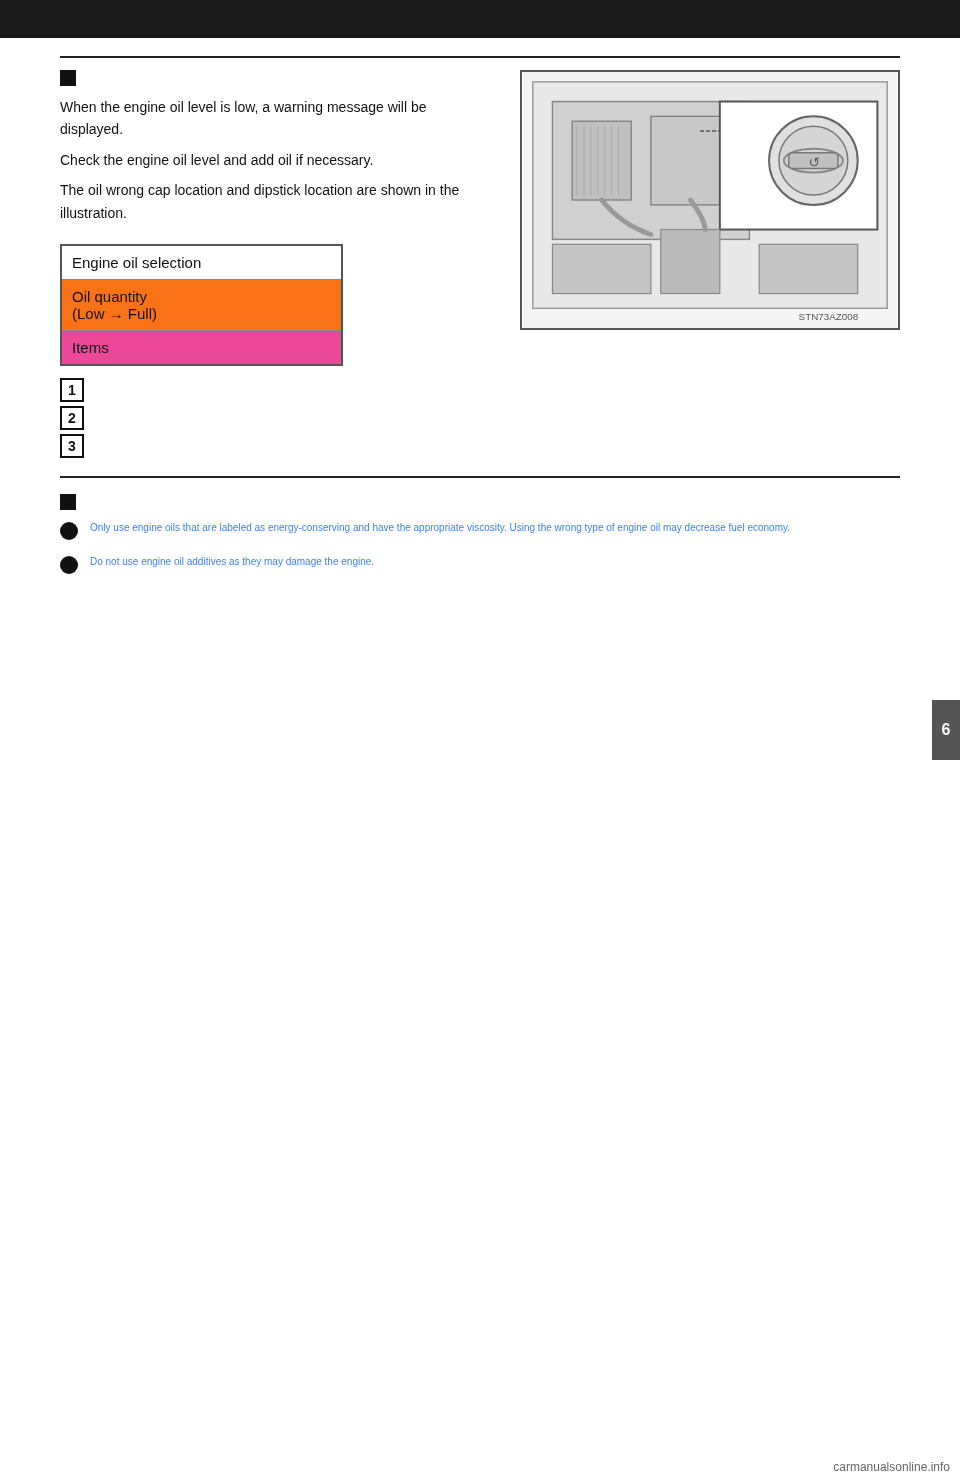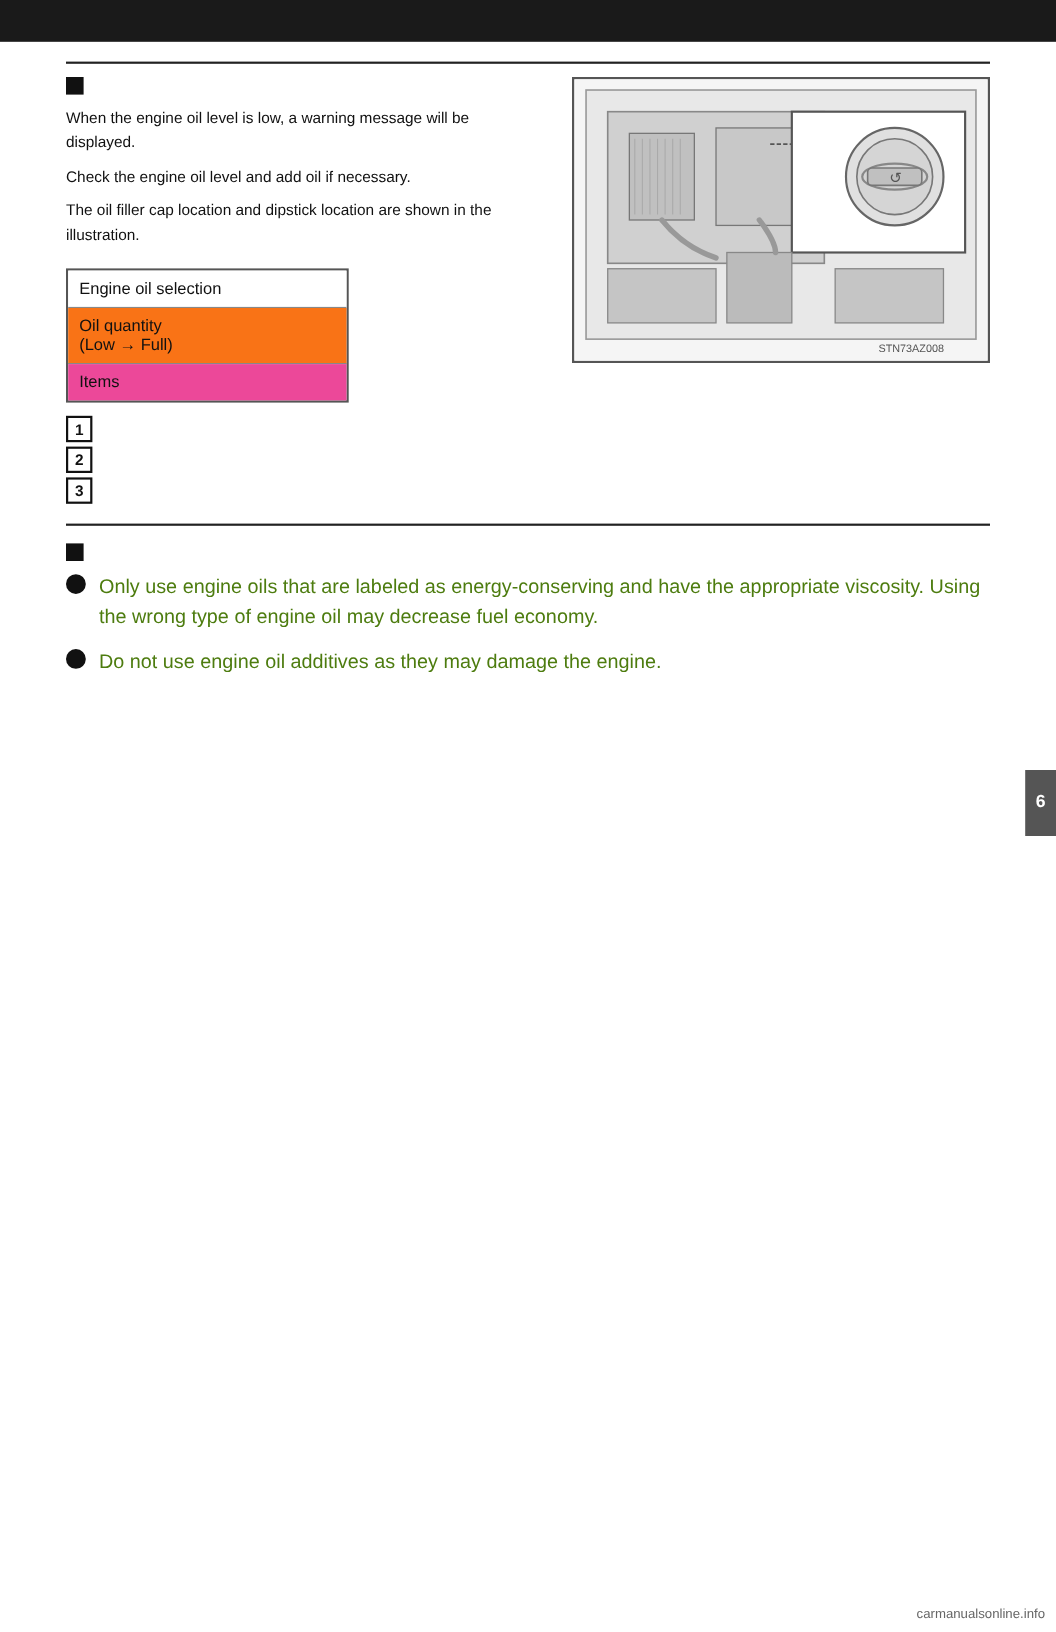--- a/index.html
+++ b/index.html
@@ -79,21 +79,21 @@
 
     
     .illustration-box svg {
       width: 100%;
       height: 100%;
     }
 
     
     .info-table {
       border: 2px solid #555;
-      width: 257px;
+      width: 283px;
       margin-top: 20px;
     }
 
     .info-table-row {
       padding: 8px 10px;
       border-bottom: 1px solid #888;
       font-size: 15px;
       color: #111;
       background: #f97316;
     }
@@ -149,23 +149,23 @@
       width: 18px;
       height: 18px;
       border-radius: 50%;
       background: #111;
       flex-shrink: 0;
       margin-top: 2px;
     }
 
     .bullet-text {
       flex: 1;
-      font-size: 18px;
+      font-size: 10px;
       line-height: 1.5;
-      color: #4d7c0f;
+      color: #3b82f6;
     }
 
     
     .right-sidebar-tab {
       position: absolute;
       right: 0;
       top: 700px;
       width: 28px;
       height: 60px;
       background: #555;
@@ -214,21 +214,21 @@
         <span class="black-square"></span>
       </div>
 
       <div class="text-block">
         When the engine oil level is low, a warning message will be displayed.
       </div>
       <div class="text-block">
         Check the engine oil level and add oil if necessary.
       </div>
       <div class="text-block">
-        The oil filler cap location and dipstick location are shown in the illustration.
+        The oil wrong cap location and dipstick location are shown in the illustration.
       </div>
 
       <div class="info-table">
         <div class="info-table-row header-row">
           <span>Engine oil selection</span>
         </div>
         <div class="info-table-row">
           <span>Oil quantity<br>(Low <span class="arrow-right">→</span> Full)</span>
         </div>
         <div class="info-table-row">

